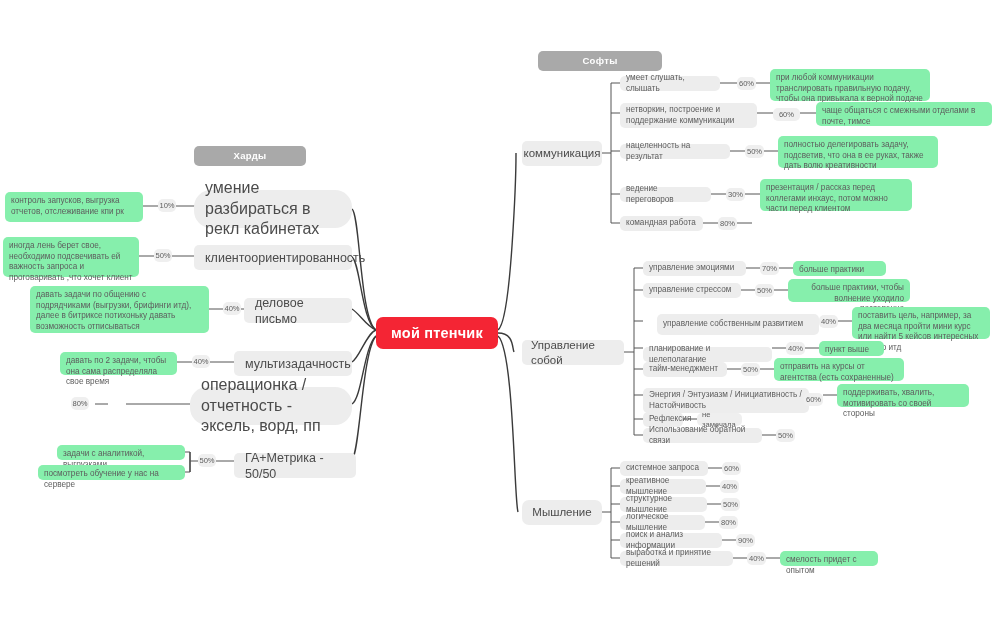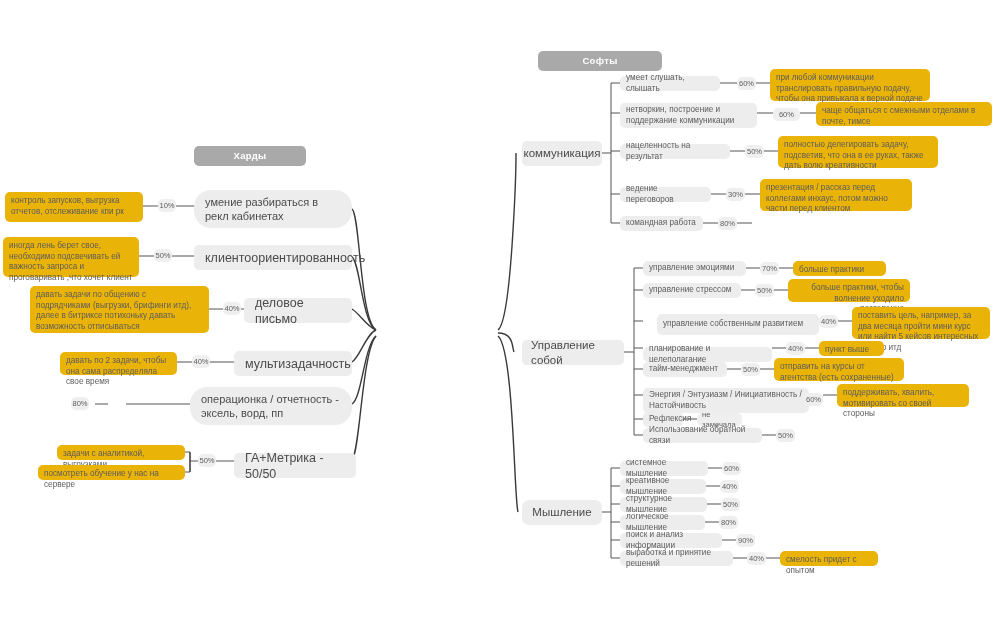--- a/index.html
+++ b/index.html
@@ -44,38 +44,38 @@
   .node.branch{
     font-size:11.5px;
     padding:5px 9px;
     color:#4b4b4b;
   }
   .node.topic{
     font-size:12.5px;
     padding:6px 11px;
     color:#4b4b4b;
   }
-  .node.topic.big{font-size:11px;border-radius:17px;}
+  .node.topic.big{font-size:16px;border-radius:17px;}
   .node.sub{
     font-size:8.2px;
     padding:4px 6px;
     color:#5d5d5d;
   }
   .node.pct{
     font-size:7.6px;
     padding:3px 5px;
     color:#5d5d5d;
     justify-content:center;
     background:#efefef;
   }
   .node.leaf{
     font-size:8.2px;
     padding:4px 6px;
     color:#5d5d5d;
-    background:#eab308;
+    background:#86efac;
     align-items:flex-start;
   }
 </style>
 </head>
 <body>
 
 <div id="canvas">
   <svg class="links" viewBox="0 0 999 618">
     <g fill="none" stroke="#3a3a3a" stroke-width="1.4">
 
@@ -167,20 +167,21 @@
       <path d="M706 486 L 720 486"></path>
       <path d="M707 504 L 721 504"></path>
       <path d="M705 522 L 719 522"></path>
       <path d="M722 540 L 736 540"></path>
       <path d="M733 558 L 747 558"></path>
       <path d="M766 558 L 780 558"></path>
     </g>
   </svg>
 <div class="node section" style="left: 194px; top: 146px; width: 112px; height: 20px;">Харды</div>
     <div class="node section" style="left: 538px; top: 51px; width: 124px; height: 20px;">Софты</div>
+    <div class="node center" style="left: 376px; top: 317px; width: 122px; height: 32px;">мой птенчик</div>
     <div class="node topic big" style="left: 194px; top: 190px; width: 158px; height: 38px;">умение разбираться в рекл кабинетах</div>
     <div class="node pct" style="left: 158px; top: 199px; width: 18px; height: 13px;">10%</div>
     <div class="node leaf" style="left: 5px; top: 192px; width: 138px; height: 30px;">контроль запусков, выгрузка отчетов, отслеживание кпи рк</div>
     <div class="node topic" style="left: 194px; top: 245px; width: 158px; height: 25px;">клиентоориентированность</div>
     <div class="node pct" style="left: 154px; top: 249px; width: 18px; height: 13px;">50%</div>
     <div class="node leaf" style="left: 3px; top: 237px; width: 136px; height: 40px;">иногда лень берет свое, необходимо подсвечивать ей важность запроса и проговаривать ,что хочет клиент</div>
     <div class="node topic" style="left: 244px; top: 298px; width: 108px; height: 25px;">деловое письмо</div>
     <div class="node pct" style="left: 223px; top: 302px; width: 18px; height: 13px;">40%</div>
     <div class="node leaf" style="left: 30px; top: 286px; width: 179px; height: 47px;">давать задачи по общению с подрядчиками (выгрузки, брифинги итд), далее в битриксе потихоньку давать возможность отписываться</div>
     <div class="node topic" style="left: 234px; top: 351px; width: 118px; height: 25px;">мультизадачность</div>
@@ -224,21 +225,21 @@
     <div class="node pct" style="left: 741px; top: 363px; width: 19px; height: 13px;">50%</div>
     <div class="node leaf" style="left: 774px; top: 358px; width: 130px; height: 23px;">отправить на курсы от агентства (есть сохраненные)</div>
     <div class="node sub" style="left: 643px; top: 388px; width: 166px; height: 25px;">Энергия / Энтузиазм / Инициативность / Настойчивость</div>
     <div class="node pct" style="left: 804px; top: 393px; width: 19px; height: 13px;">60%</div>
     <div class="node leaf" style="left: 837px; top: 384px; width: 132px; height: 23px;">поддерживать, хвалить, мотивировать со своей стороны</div>
     <div class="node sub" style="left: 643px; top: 412px; width: 40px; height: 15px;">Рефлексия</div>
     <div class="node pct" style="left: 697px; top: 413px; width: 45px; height: 13px;">не замечала</div>
     <div class="node sub" style="left: 643px; top: 428px; width: 119px; height: 15px;">Использование обратной связи</div>
     <div class="node pct" style="left: 776px; top: 429px; width: 19px; height: 13px;">50%</div>
     <div class="node branch" style="left: 522px; top: 500px; width: 80px; height: 25px; justify-content: center; border-radius: 7px;">Мышление</div>
-    <div class="node sub" style="left: 620px; top: 461px; width: 88px; height: 15px;">системное мышление</div>
+    <div class="node sub" style="left: 620px; top: 461px; width: 88px; height: 15px;">системное запроса</div>
     <div class="node pct" style="left: 722px; top: 462px; width: 19px; height: 13px;">60%</div>
     <div class="node sub" style="left: 620px; top: 479px; width: 86px; height: 15px;">креативное мышление</div>
     <div class="node pct" style="left: 720px; top: 480px; width: 19px; height: 13px;">40%</div>
     <div class="node sub" style="left: 620px; top: 497px; width: 87px; height: 15px;">структурное мышление</div>
     <div class="node pct" style="left: 721px; top: 498px; width: 19px; height: 13px;">50%</div>
     <div class="node sub" style="left: 620px; top: 515px; width: 85px; height: 15px;">логическое мышление</div>
     <div class="node pct" style="left: 719px; top: 516px; width: 19px; height: 13px;">80%</div>
     <div class="node sub" style="left: 620px; top: 533px; width: 102px; height: 15px;">поиск и анализ информации</div>
     <div class="node pct" style="left: 736px; top: 534px; width: 19px; height: 13px;">90%</div>
     <div class="node sub" style="left: 620px; top: 551px; width: 113px; height: 15px;">выработка и принятие решений</div>

